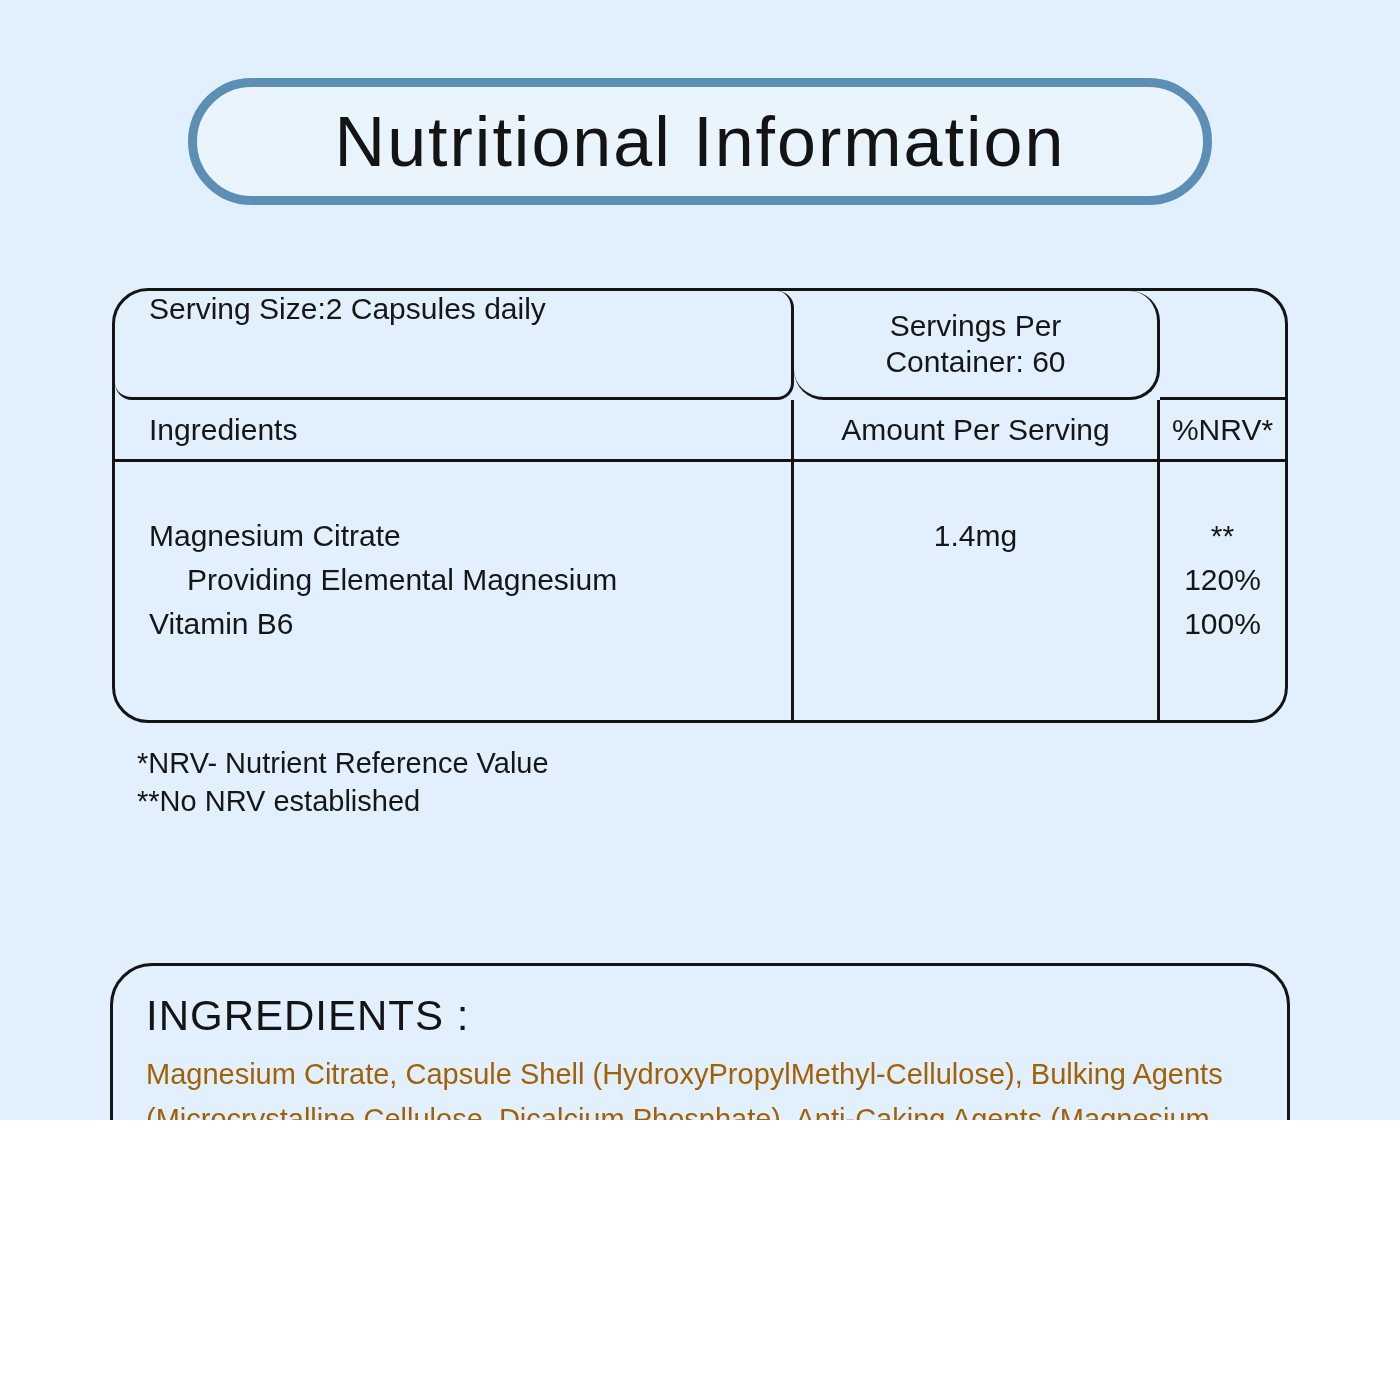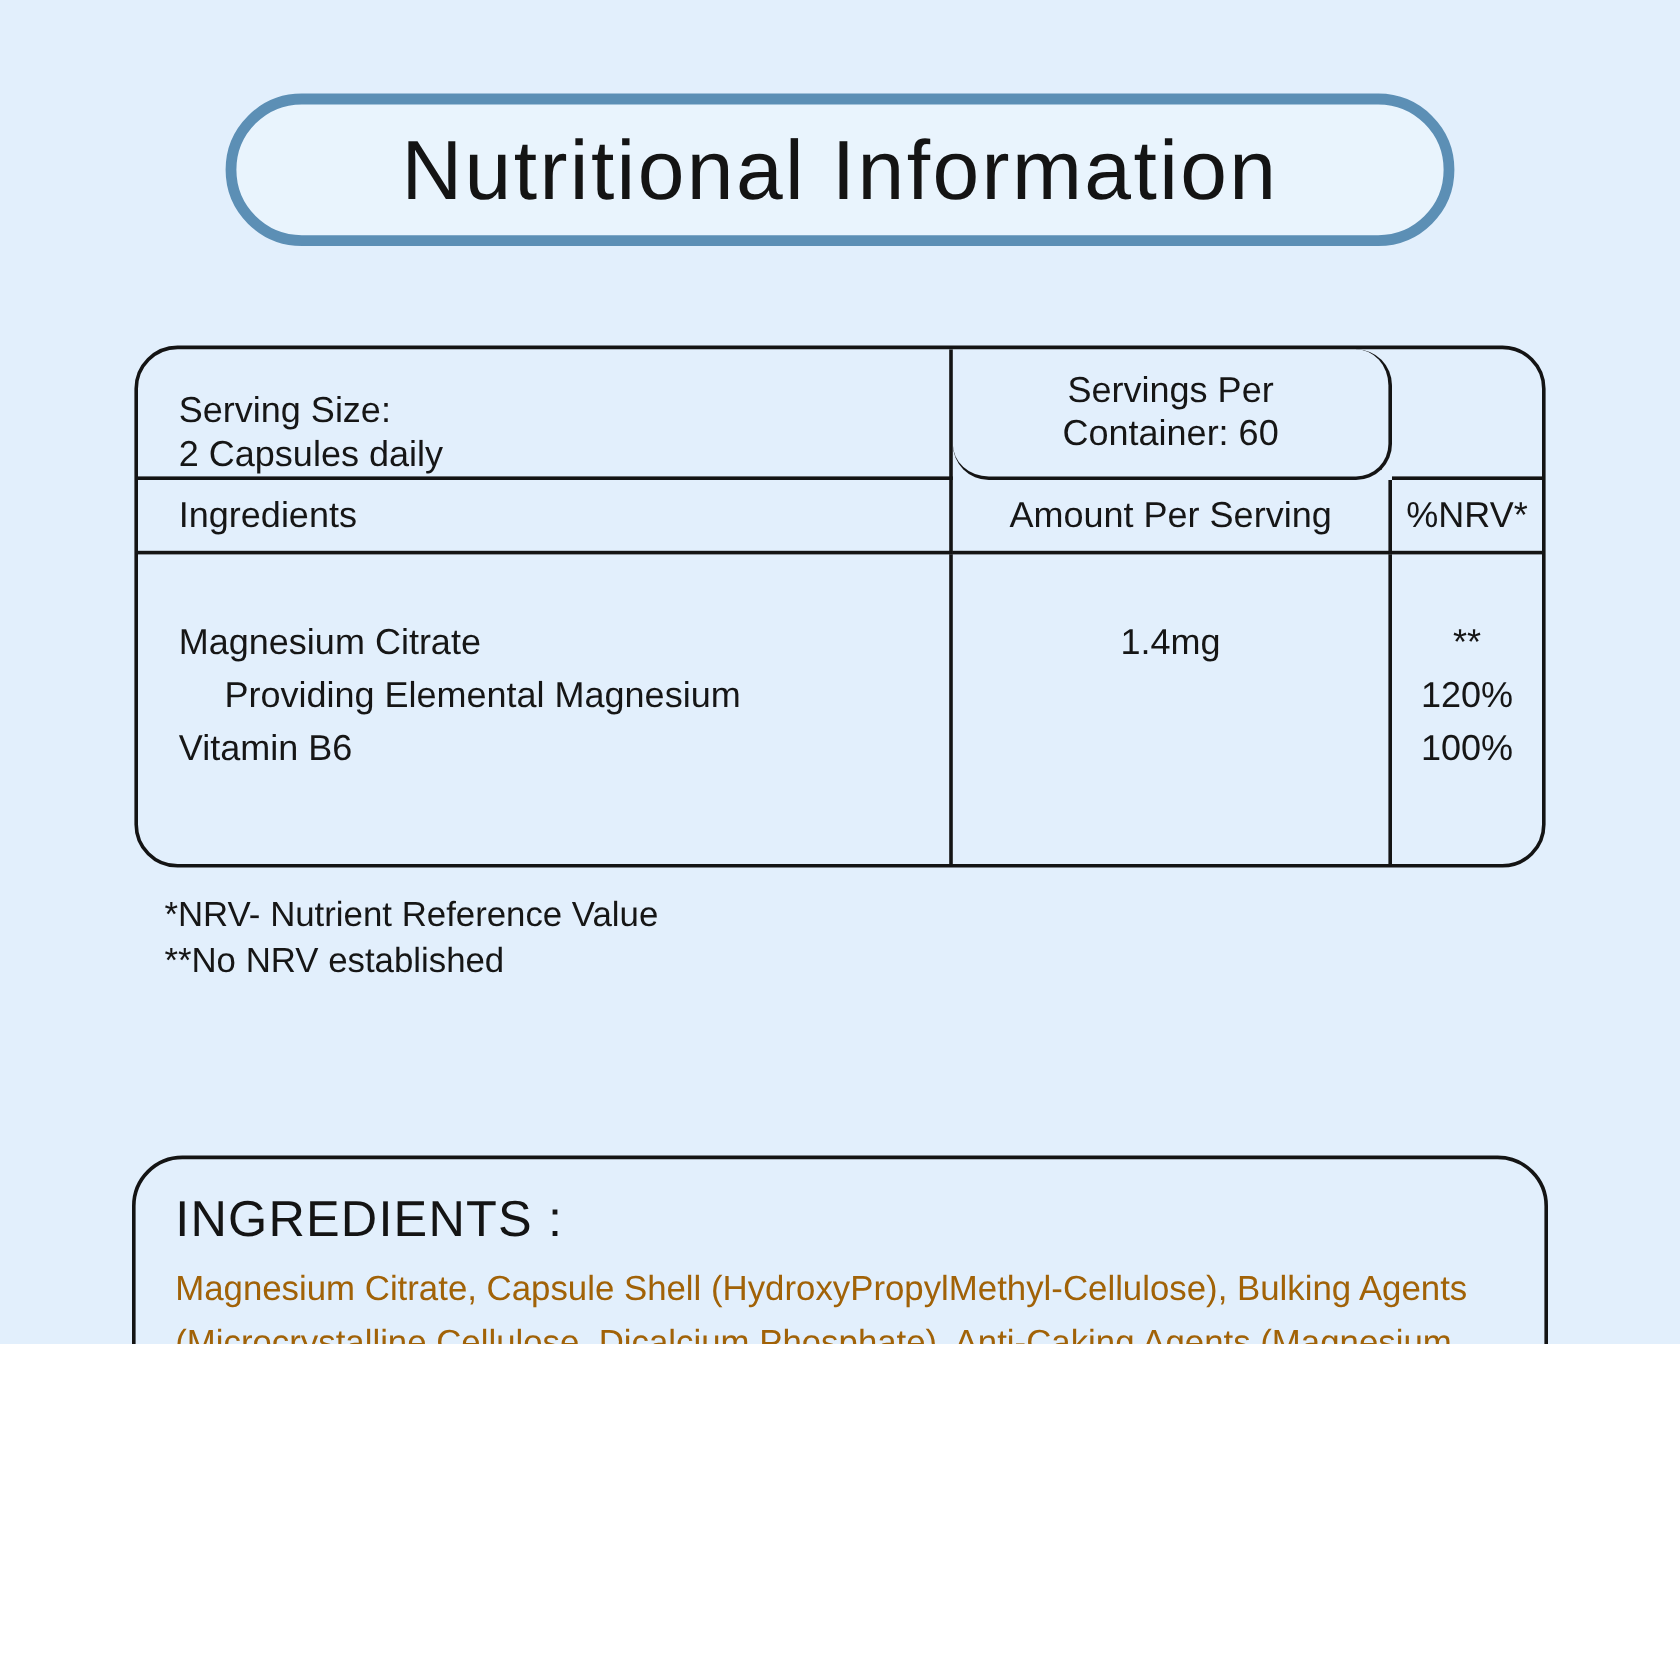--- a/index.html
+++ b/index.html
@@ -56,24 +56,25 @@
     font-size: 30px;
   }
   .cell {
     box-sizing: border-box;
   }
   .b-right  { border-right: 3px solid #141414; }
   .b-bottom { border-bottom: 3px solid #141414; }
 
   .cell-serving {
     display: flex;
-    flex-direction: column;
-    justify-content: flex-end;
+    flex-direction: row;
+    justify-content: flex-start;
     padding-left: 34px;
     line-height: 36px;
+    border-radius: 17px;
   }
   .cell-servings-per {
     display: flex;
     flex-direction: column;
     justify-content: center;
     align-items: center;
     text-align: center;
     line-height: 36px;
     border-radius: 30px;
   }

